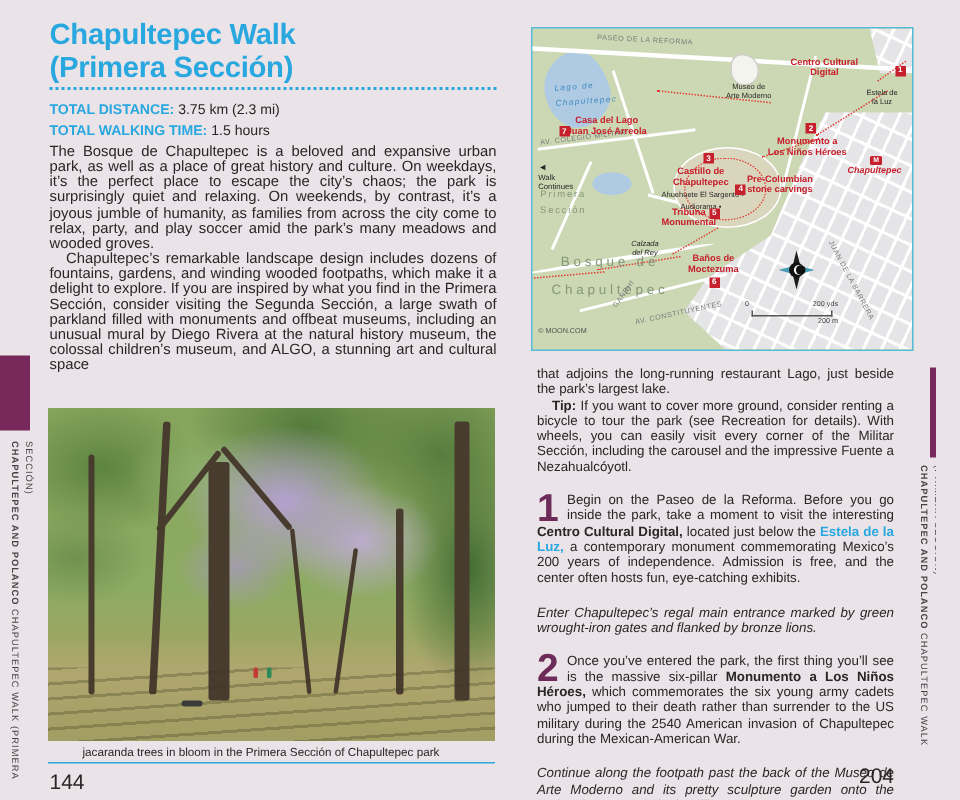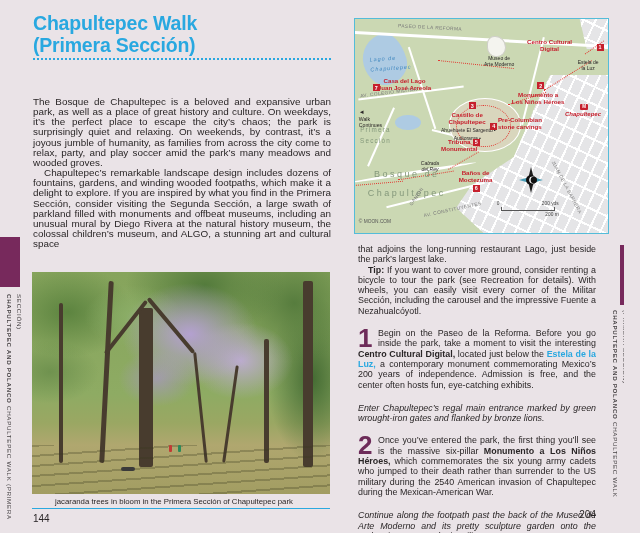--- a/index.html
+++ b/index.html
@@ -28,21 +28,21 @@
     radial-gradient(110px 70px at 58% 6%, rgba(78,118,56,.9), transparent 72%),
     radial-gradient(95px 85px at 88% 14%, rgba(84,122,60,.95), transparent 70%),
     radial-gradient(60px 110px at 94% 48%, rgba(60,100,46,.9), transparent 75%),
     radial-gradient(70px 45px at 6% 45%, rgba(104,140,74,.8), transparent 70%);}
   .trunk{position:absolute;background:#483c2e;border-radius:2px;}
   .ground-shade{position:absolute;left:0;right:0;bottom:0;height:22%;
     background:repeating-linear-gradient(176deg, rgba(55,55,28,.28) 0 2px, transparent 2px 10px);}
   .figure{position:absolute;width:3px;height:7px;border-radius:1px;}
   .caption{position:absolute;left:33px;top:497px;font-size:7.8px;color:#2a2627;padding-left:22px;}
   .caption-rule{position:absolute;left:32px;top:508px;width:298px;border-top:1px solid #2ba9df;}
-  .pagenum{position:absolute;font-size:10px;color:#2a2627;}
+  .pagenum{position:absolute;font-size:14px;color:#2a2627;}
   .pn-left{left:33px;top:513px;}
   .pn-right{left:516px;top:509px;width:80px;text-align:right;}
 
   
   .tab{position:absolute;background:#77295c;}
   .tab-left{left:0;top:237px;width:20px;height:50px;}
   .tab-right{left:620px;top:245px;width:20px;height:60px;}
   .vtext{position:absolute;writing-mode:vertical-lr;font-size:6.2px;letter-spacing:.7px;
     color:#474345;line-height:1.5;}
   .vtext-left{left:5px;top:294px;}
@@ -103,20 +103,24 @@
 <body>
 
 <div class="spread">
 
   <div class="title">
     <div>Chapultepec Walk</div>
     <div>(Primera Sección)</div>
   </div>
   <div class="title-rule"></div>
 
+  <div class="stats">
+    <div><span class="stat-label">TOTAL DISTANCE:</span><span> 3.75 km (2.3 mi)</span></div>
+    <div><span class="stat-label">TOTAL WALKING TIME:</span><span> 1.5 hours</span></div>
+  </div>
 
   <div class="body-left">
     <p>The Bosque de Chapultepec is a beloved and expansive urban park, as well as a place of great history and culture. On weekdays, it’s the perfect place to escape the city’s chaos; the park is surprisingly quiet and relaxing. On weekends, by contrast, it’s a joyous jumble of humanity, as families from across the city come to relax, party, and play soccer amid the park’s many meadows and wooded groves.</p>
     <p class="indent">Chapultepec’s remarkable landscape design includes dozens of fountains, gardens, and winding wooded footpaths, which make it a delight to explore. If you are inspired by what you find in the Primera Sección, consider visiting the Segunda Sección, a large swath of parkland filled with monuments and offbeat museums, including an unusual mural by Diego Rivera at the natural history museum, the colossal children’s museum, and ALGO, a stunning art and cultural space</p>
   </div>
 
   <div class="photo">
     <div class="canopy"></div>
     <div class="trunk" style="left:9%;top:14%;width:4px;height:72%;"></div>
     <div class="trunk" style="left:24%;top:4%;width:5px;height:82%;transform:rotate(3deg);"></div>

